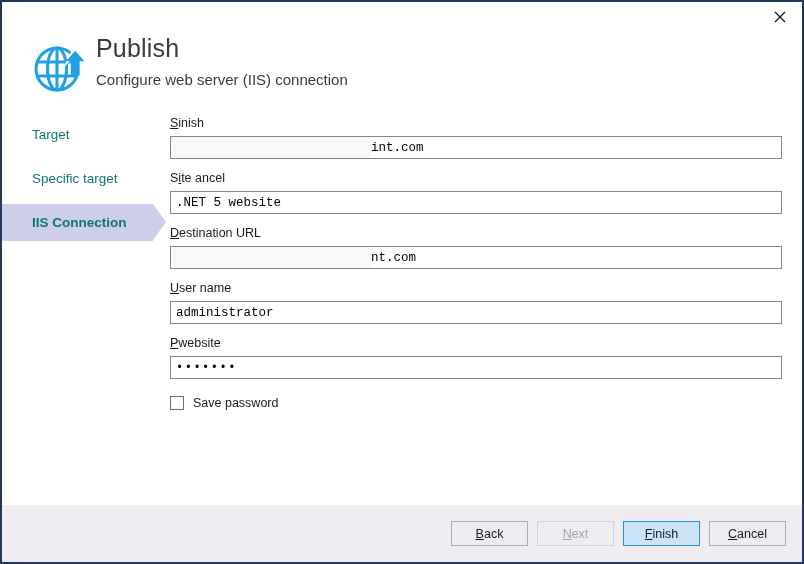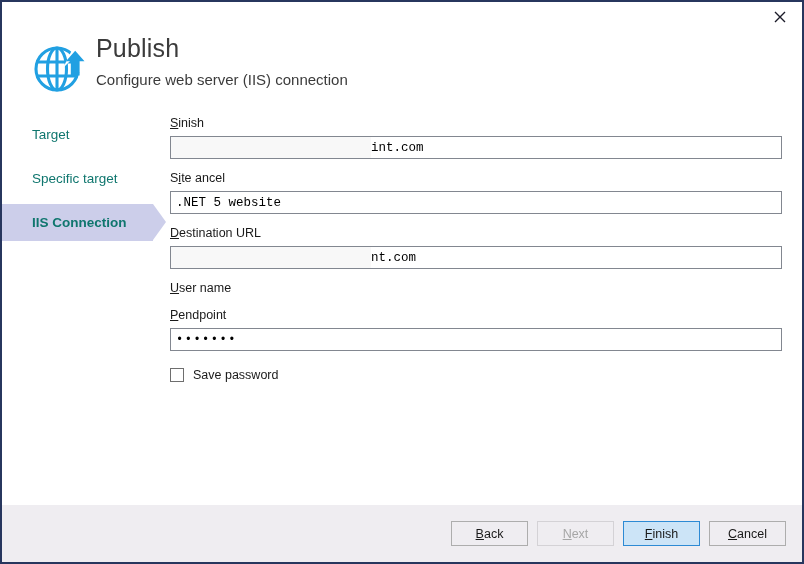--- a/index.html
+++ b/index.html
@@ -306,24 +306,25 @@
     </div>
 
     <div class="field shaded">
       <label class="field-label"><span class="accel">D</span><span>estination URL</span></label>
       <div class="shade"></div>
       <input class="text-input" type="text" value="https://net5website.endpoint.com" style="">
     </div>
 
     <div class="field">
       <label class="field-label"><span class="accel">U</span><span>ser name</span></label>
+      <input class="text-input" type="text" value="administrator" style="">
     </div>
 
     <div class="field">
-      <label class="field-label"><span class="accel">P</span><span>endpoint</span></label>
+      <label class="field-label"><span class="accel">P</span><span>website</span></label>
       <input class="text-input pw-dots" type="text" value="•••••••" style="">
     </div>
 
     <div class="checkbox-row">
       <span class="checkbox"></span>
       <span class="checkbox-label">Save password</span>
     </div>
 
   </div>
 

